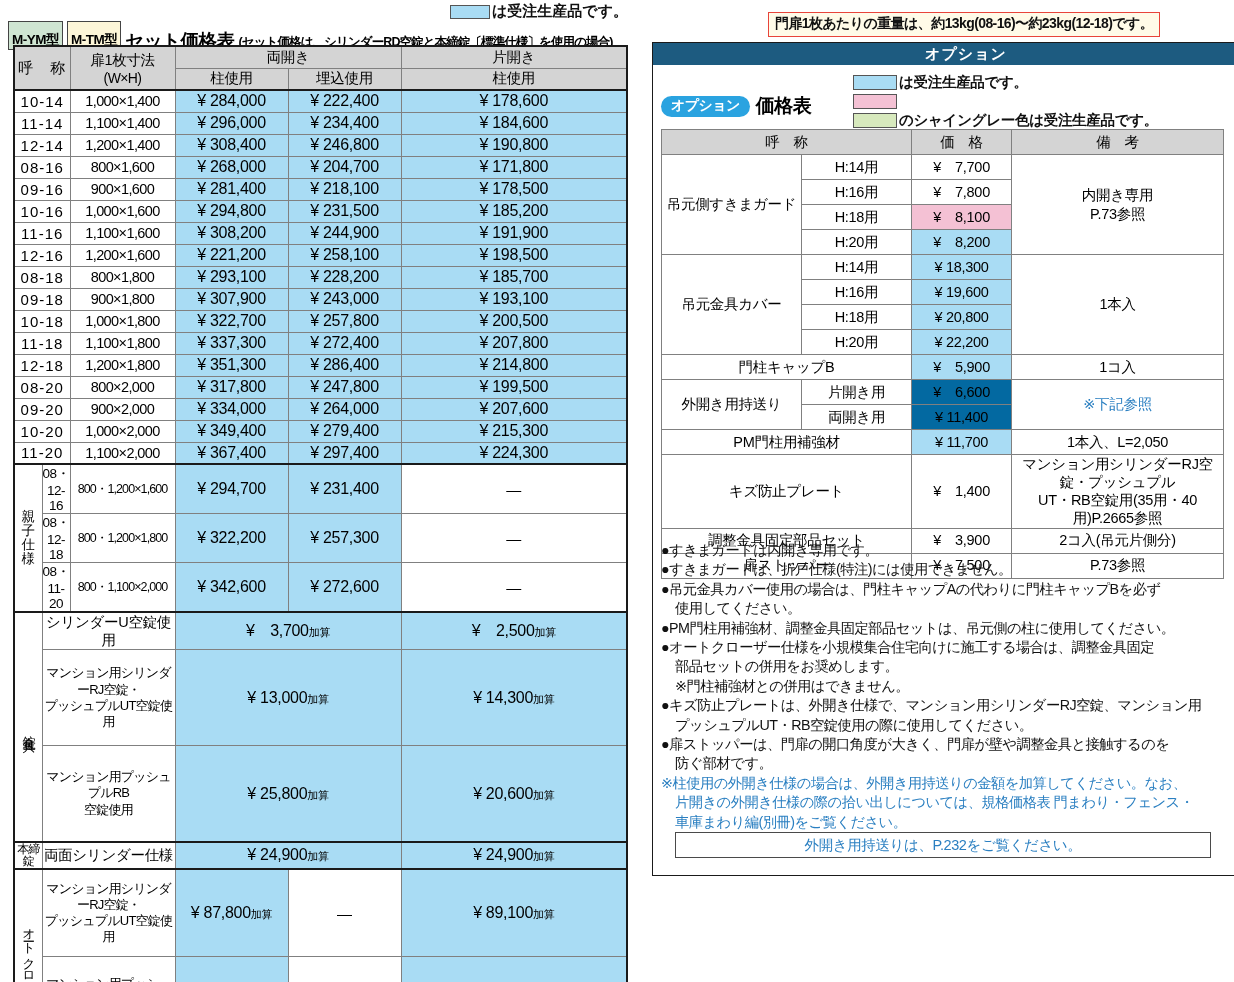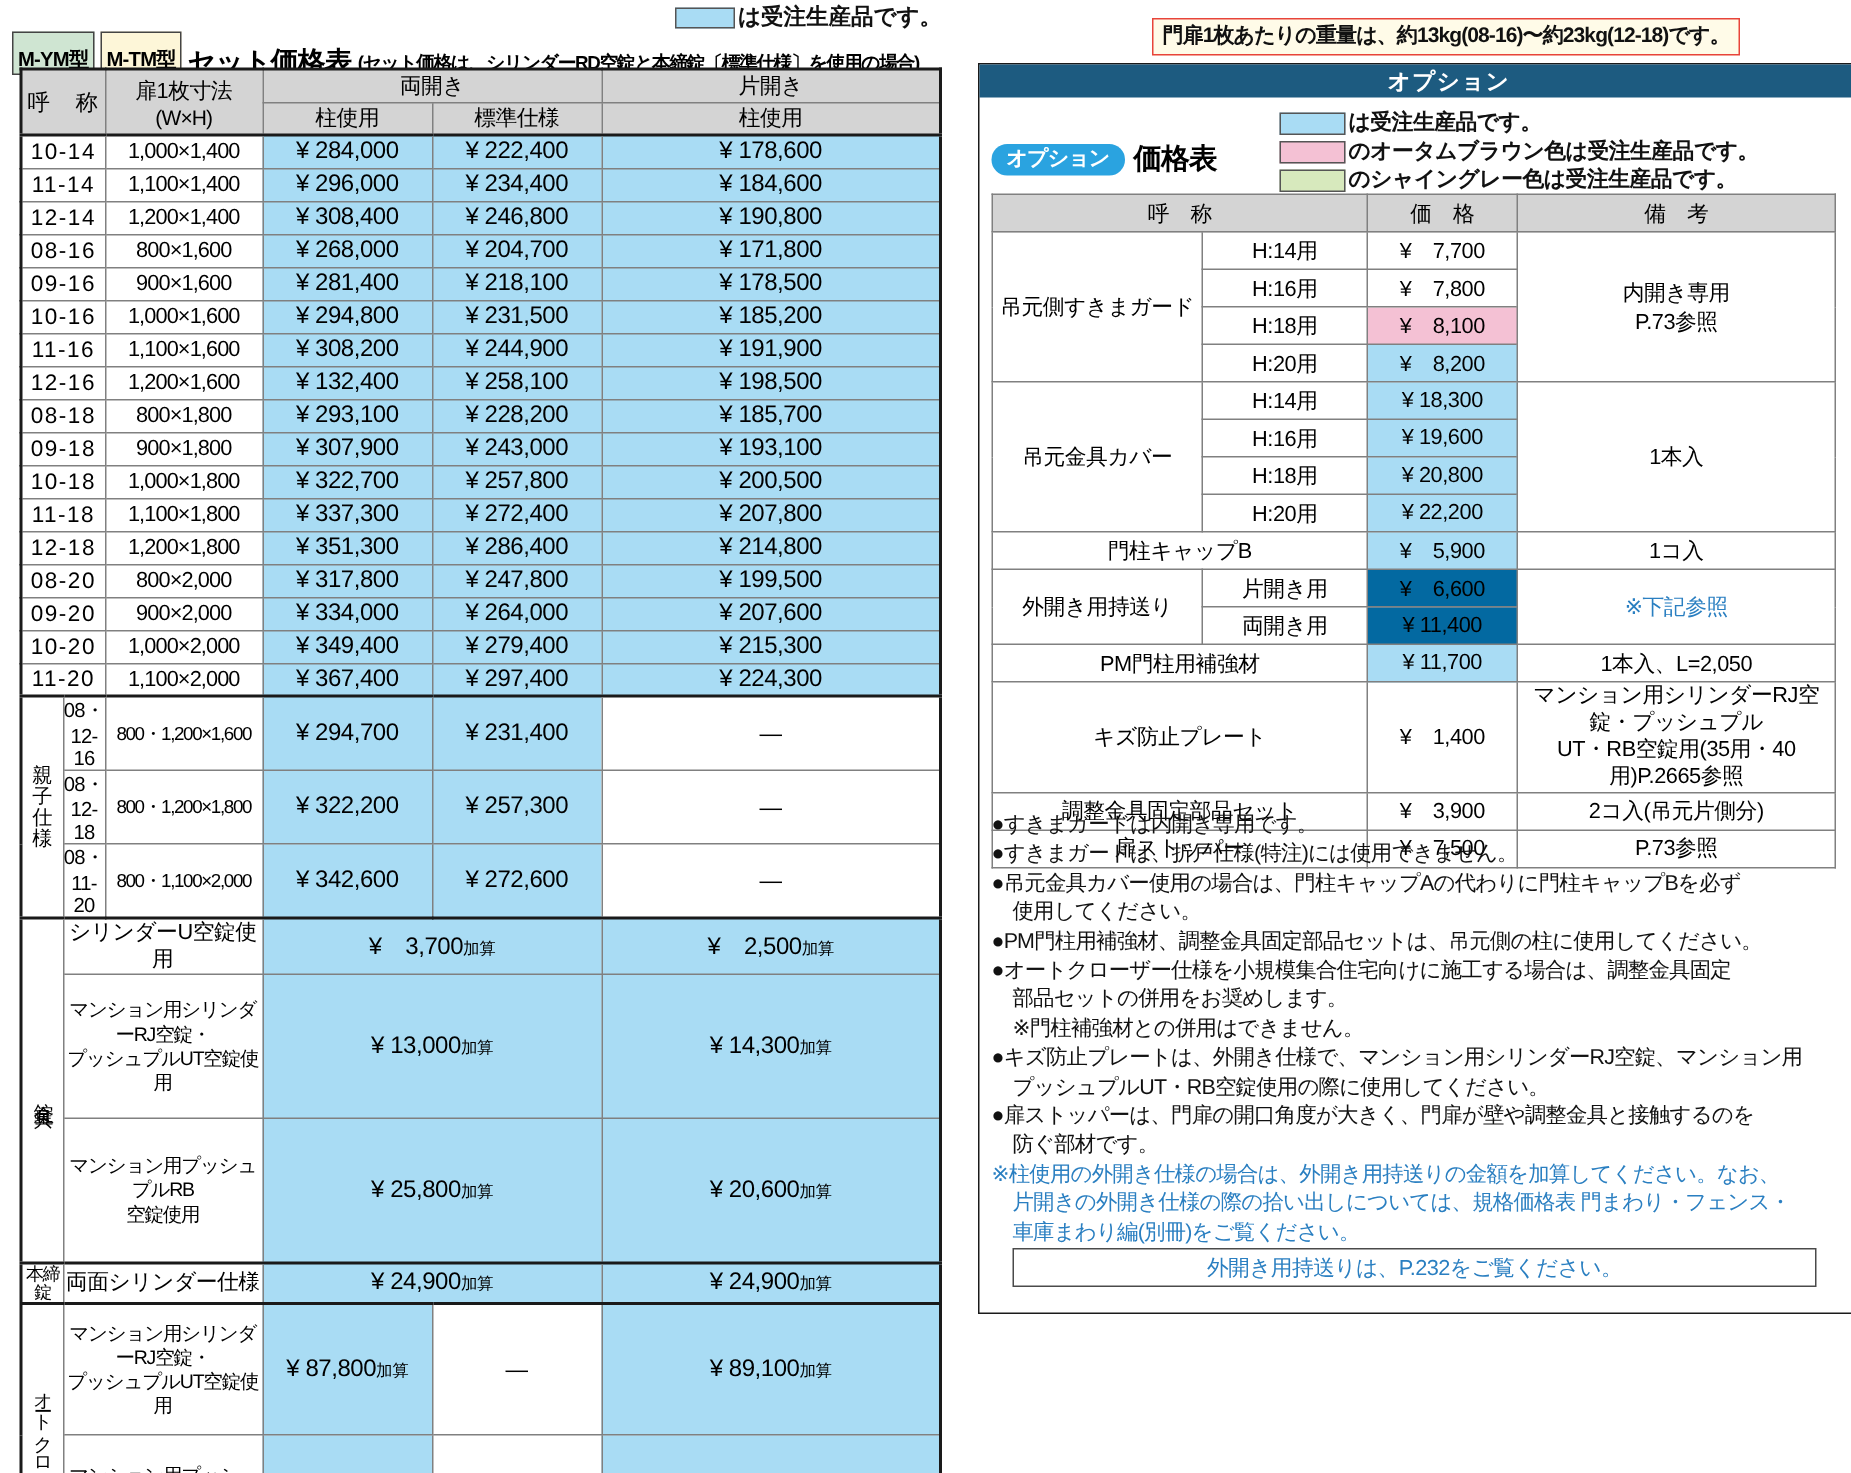--- a/index.html
+++ b/index.html
@@ -168,21 +168,21 @@
             <td class="hdr cell-name" rowspan="2" colspan="2">呼　称</td>
             <td class="hdr" rowspan="2">
               <div style="font-size:14.5px;letter-spacing:-0.3px">扉1枚寸法</div>
               <div style="font-size:14px;letter-spacing:-0.6px">(W×H)</div>
             </td>
             <td class="hdr" colspan="2">両開き</td>
             <td class="hdr" colspan="2">片開き</td>
           </tr>
           <tr>
             <td class="hdr">柱使用</td>
-            <td class="hdr">標準仕様</td>
+            <td class="hdr">埋込使用</td>
             <td class="hdr" colspan="2">柱使用</td>
           </tr>
           <tr>
             <td class="cell-name thickline-top" colspan="2">10-14</td>
             <td class="cell-dim thickline-top">1,000×1,400</td>
             <td class="cell-price thickline-top">¥ 284,000</td>
             <td class="cell-price thickline-top">¥ 222,400</td>
             <td class="cell-price thickline-top" colspan="2">¥ 178,600</td>
           </tr>
           <tr>
@@ -223,21 +223,21 @@
           <tr>
             <td class="cell-name" colspan="2">11-16</td>
             <td class="cell-dim">1,100×1,600</td>
             <td class="cell-price">¥ 308,200</td>
             <td class="cell-price">¥ 244,900</td>
             <td class="cell-price" colspan="2">¥ 191,900</td>
           </tr>
           <tr>
             <td class="cell-name" colspan="2">12-16</td>
             <td class="cell-dim">1,200×1,600</td>
-            <td class="cell-price">¥ 132,400</td>
+            <td class="cell-price">¥ 221,200</td>
             <td class="cell-price">¥ 258,100</td>
             <td class="cell-price" colspan="2">¥ 198,500</td>
           </tr>
           <tr>
             <td class="cell-name" colspan="2">08-18</td>
             <td class="cell-dim">800×1,800</td>
             <td class="cell-price">¥ 293,100</td>
             <td class="cell-price">¥ 228,200</td>
             <td class="cell-price" colspan="2">¥ 185,700</td>
           </tr>
@@ -368,21 +368,20 @@
     <div class="opt-panel">
       <div class="opt-header">オプション</div>
 
       <div class="legend-block" id="opt-legend">
           <div class="row">
             <span class="sw" style="background:#a9dcf4"></span>
             <span>は受注生産品です。</span>
           </div>
           <div class="row">
             <span class="sw" style="background:#f4c1d4"></span>
-            <span>のオータムブラウン色は受注生産品です。</span>
           </div>
           <div class="row">
             <span class="sw" style="background:#d7e9bd"></span>
             <span>のシャイングレー色は受注生産品です。</span>
           </div>
         </div>
 
       <div class="opt-pill-row">
         <span class="pill">オプション</span>
         <span class="pill-label">価格表</span>

